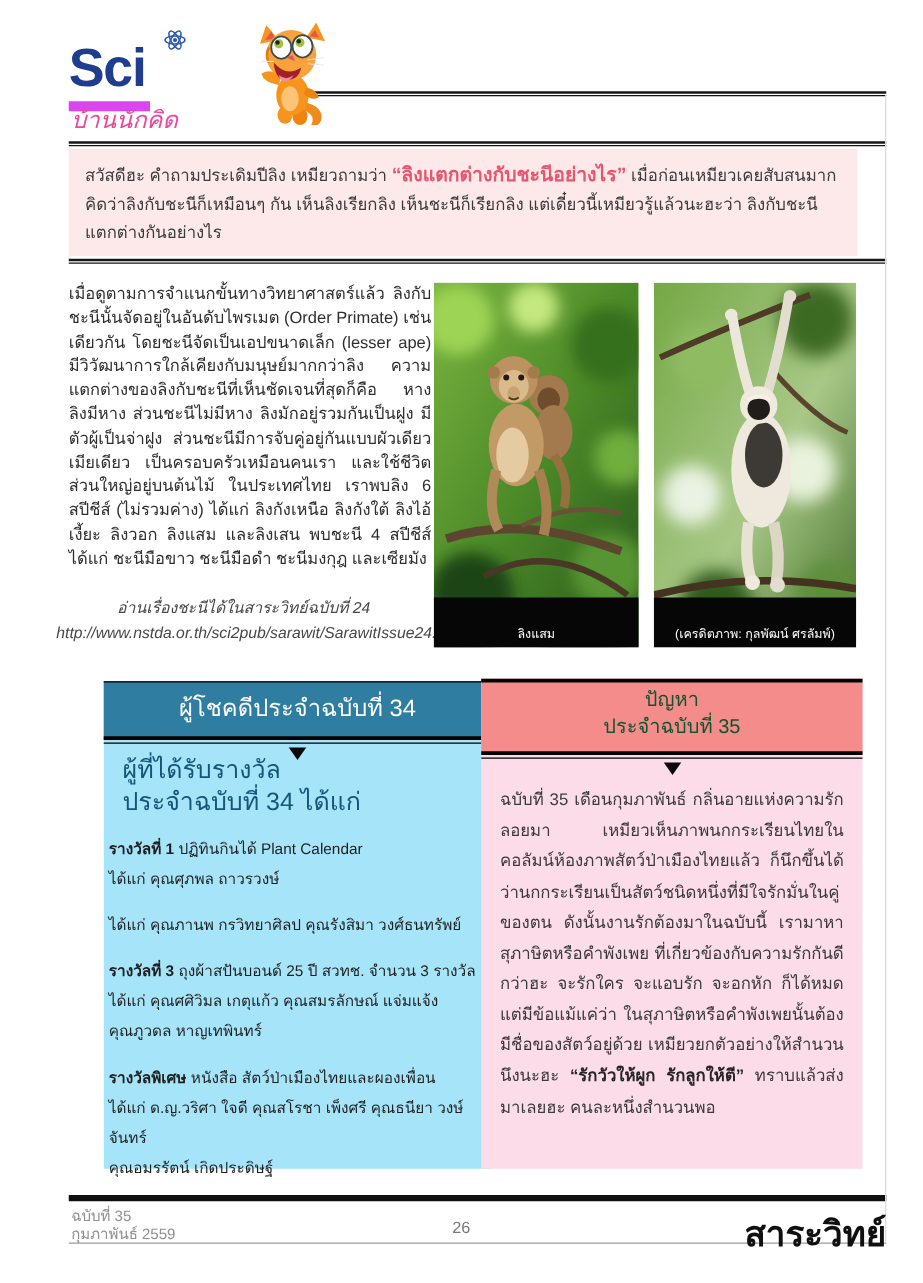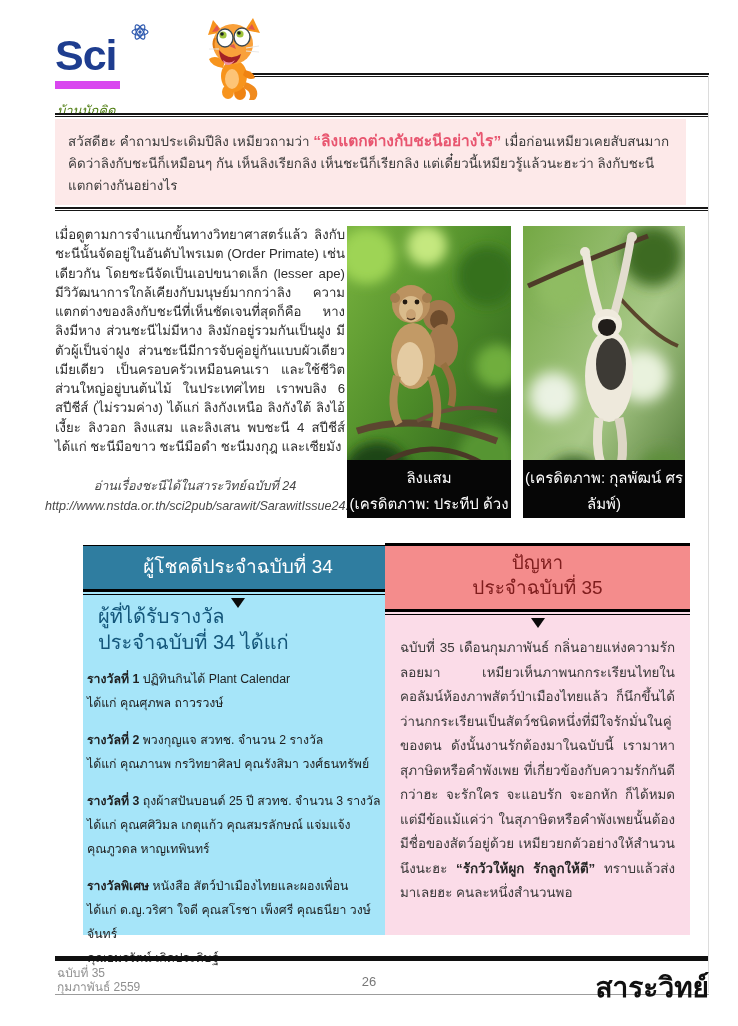--- a/index.html
+++ b/index.html
@@ -9,21 +9,21 @@
     font-family:"Liberation Sans", sans-serif; overflow:hidden;
   }
   
   .logo { position:absolute; left:55px; top:34px; display:flex; align-items:flex-end; }
   .logo .sci {
     font-size:43px; font-weight:bold; color:#1e3d8f; line-height:1;
     border-bottom:8px solid #d946ef; padding:0 3px 4px 0; letter-spacing:-1px;
   }
   .logo .quiz { font-size:43px; font-weight:bold; color:#d02430; line-height:1; margin:0 0 6px 6px; letter-spacing:-1px; }
   .atom { position:absolute; left:76px; top:-11px; }
-  .tagline { position:absolute; left:57px; top:100px; font-size:13px; color:#4d7c0f; font-style:italic; }
+  .tagline { position:absolute; left:57px; top:80px; font-size:19px; color:#ec4899; font-style:italic; }
   .cat { position:absolute; left:201px; top:16px; width:68px; height:84px; z-index:5; }
   .double-rule { position:absolute; left:55px; right:29px; height:4px;
     border-top:2px solid #161616; border-bottom:1px solid #161616; }
   .rule-header { top:73px; left:228px; }
   .rule-intro-top { top:113px; }
   .rule-intro-bottom { top:207px; }
   .page-edge { position:absolute; right:29px; top:76px; height:917px; width:1px; background:#dcdcdc; }
 
   
   .intro {
@@ -43,43 +43,43 @@
     position:absolute; left:45px; top:477px; width:300px; text-align:center;
     font-style:italic; font-size:12.6px; color:#474747; line-height:1.55;
   }
 
   
   .photo { position:absolute; top:226px; overflow:hidden; }
   .photo-1 { left:347px; width:164px; height:292px; }
   .photo-2 { left:523px; width:162px; height:292px; }
   .photo svg { display:block; }
   .caption {
-    position:absolute; left:0; right:0; bottom:0; height:58px; background:#060606;
-    color:#fff; text-align:center; font-size:15px; line-height:1.7; padding-top:5px;
+    position:absolute; left:0; right:0; bottom:0; height:40px; background:#060606;
+    color:#fff; text-align:center; font-size:10px; line-height:1.7; padding-top:21px;
   }
 
   
   .winners { position:absolute; left:55px; top:545px; width:310px; height:390px; background:#a6e5f9;margin-left:28px; }
   .winners-header {
     background:#2f7da0; color:#fff; text-align:center; font-size:19px;
     padding:5px 0 8px; border-top:1px solid #000; border-bottom:3px solid #000;
   }
   .echo-rule { height:1px; background:#000; margin-top:2px; }
   .tri { width:0; height:0; border-left:7px solid transparent; border-right:7px solid transparent;
     border-top:10px solid #0a0a0a; margin:3px auto 0; }
   .winners-heading { color:#14567a; font-size:20px; line-height:1.28; padding:0 15px; margin-top:-4px; }
   .prizes { padding:13px 4px 0; font-size:12.3px; color:#1f1f1f; }
   .prize { margin-bottom:13px; }
   .prize .pline { line-height:1.95; }
   .prize .plabel { font-weight:bold; }
 
   
   .problem { position:absolute; left:385px; top:543px; width:305px; height:392px; background:#fbdce8; }
   .problem-header {
-    background:#f48c8c; color:#7f1d1d; text-align:center; font-size:19px; line-height:1.32;
+    background:#f48c8c; color:#14532d; text-align:center; font-size:16px; line-height:1.32;
     padding:4px 0 9px; border-top:3px solid #000; border-bottom:3px solid #000;
   }
   .problem-body {
     padding:8px 15px 0; font-size:13.4px; line-height:1.83; color:#3a3a3a;
     text-align:justify; overflow-wrap:break-word;
   }
   .problem-body .bold-quote { font-weight:bold; color:#262626; }
 
   
   .footer-bar { position:absolute; left:55px; right:29px; top:956px; height:5px; background:#101010; }
@@ -277,21 +277,20 @@
     <div class="winners-heading">
       <div>ผู้ที่ได้รับรางวัล</div>
       <div>ประจำฉบับที่ 34 ได้แก่</div>
     </div>
     <div class="prizes">
       <div class="prize">
         <div class="pline"><span class="plabel">รางวัลที่ 1</span> <span>ปฏิทินกินได้ Plant Calendar</span></div>
         <div class="pline">ได้แก่ คุณศุภพล ถาวรวงษ์</div>
       </div>
       <div class="prize">
-        <div class="pline"><span class="plabel">รางวัลที่ 2</span> <span>พวงกุญแจ สวทช. จำนวน 2 รางวัล</span></div>
         <div class="pline">ได้แก่ คุณภานพ กรวิทยาศิลป คุณรังสิมา วงศ์ธนทรัพย์</div>
       </div>
       <div class="prize">
         <div class="pline"><span class="plabel">รางวัลที่ 3</span> <span>ถุงผ้าสปันบอนด์ 25 ปี สวทช. จำนวน 3 รางวัล</span></div>
         <div class="pline">ได้แก่ คุณศศิวิมล เกตุแก้ว คุณสมรลักษณ์ แจ่มแจ้ง</div>
         <div class="pline">คุณภูวดล หาญเทพินทร์</div>
       </div>
       <div class="prize">
         <div class="pline"><span class="plabel">รางวัลพิเศษ</span> <span>หนังสือ สัตว์ป่าเมืองไทยและผองเพื่อน</span></div>
         <div class="pline">ได้แก่ ด.ญ.วริศา ใจดี คุณสโรชา เพ็งศรี คุณธนียา วงษ์จันทร์</div>

